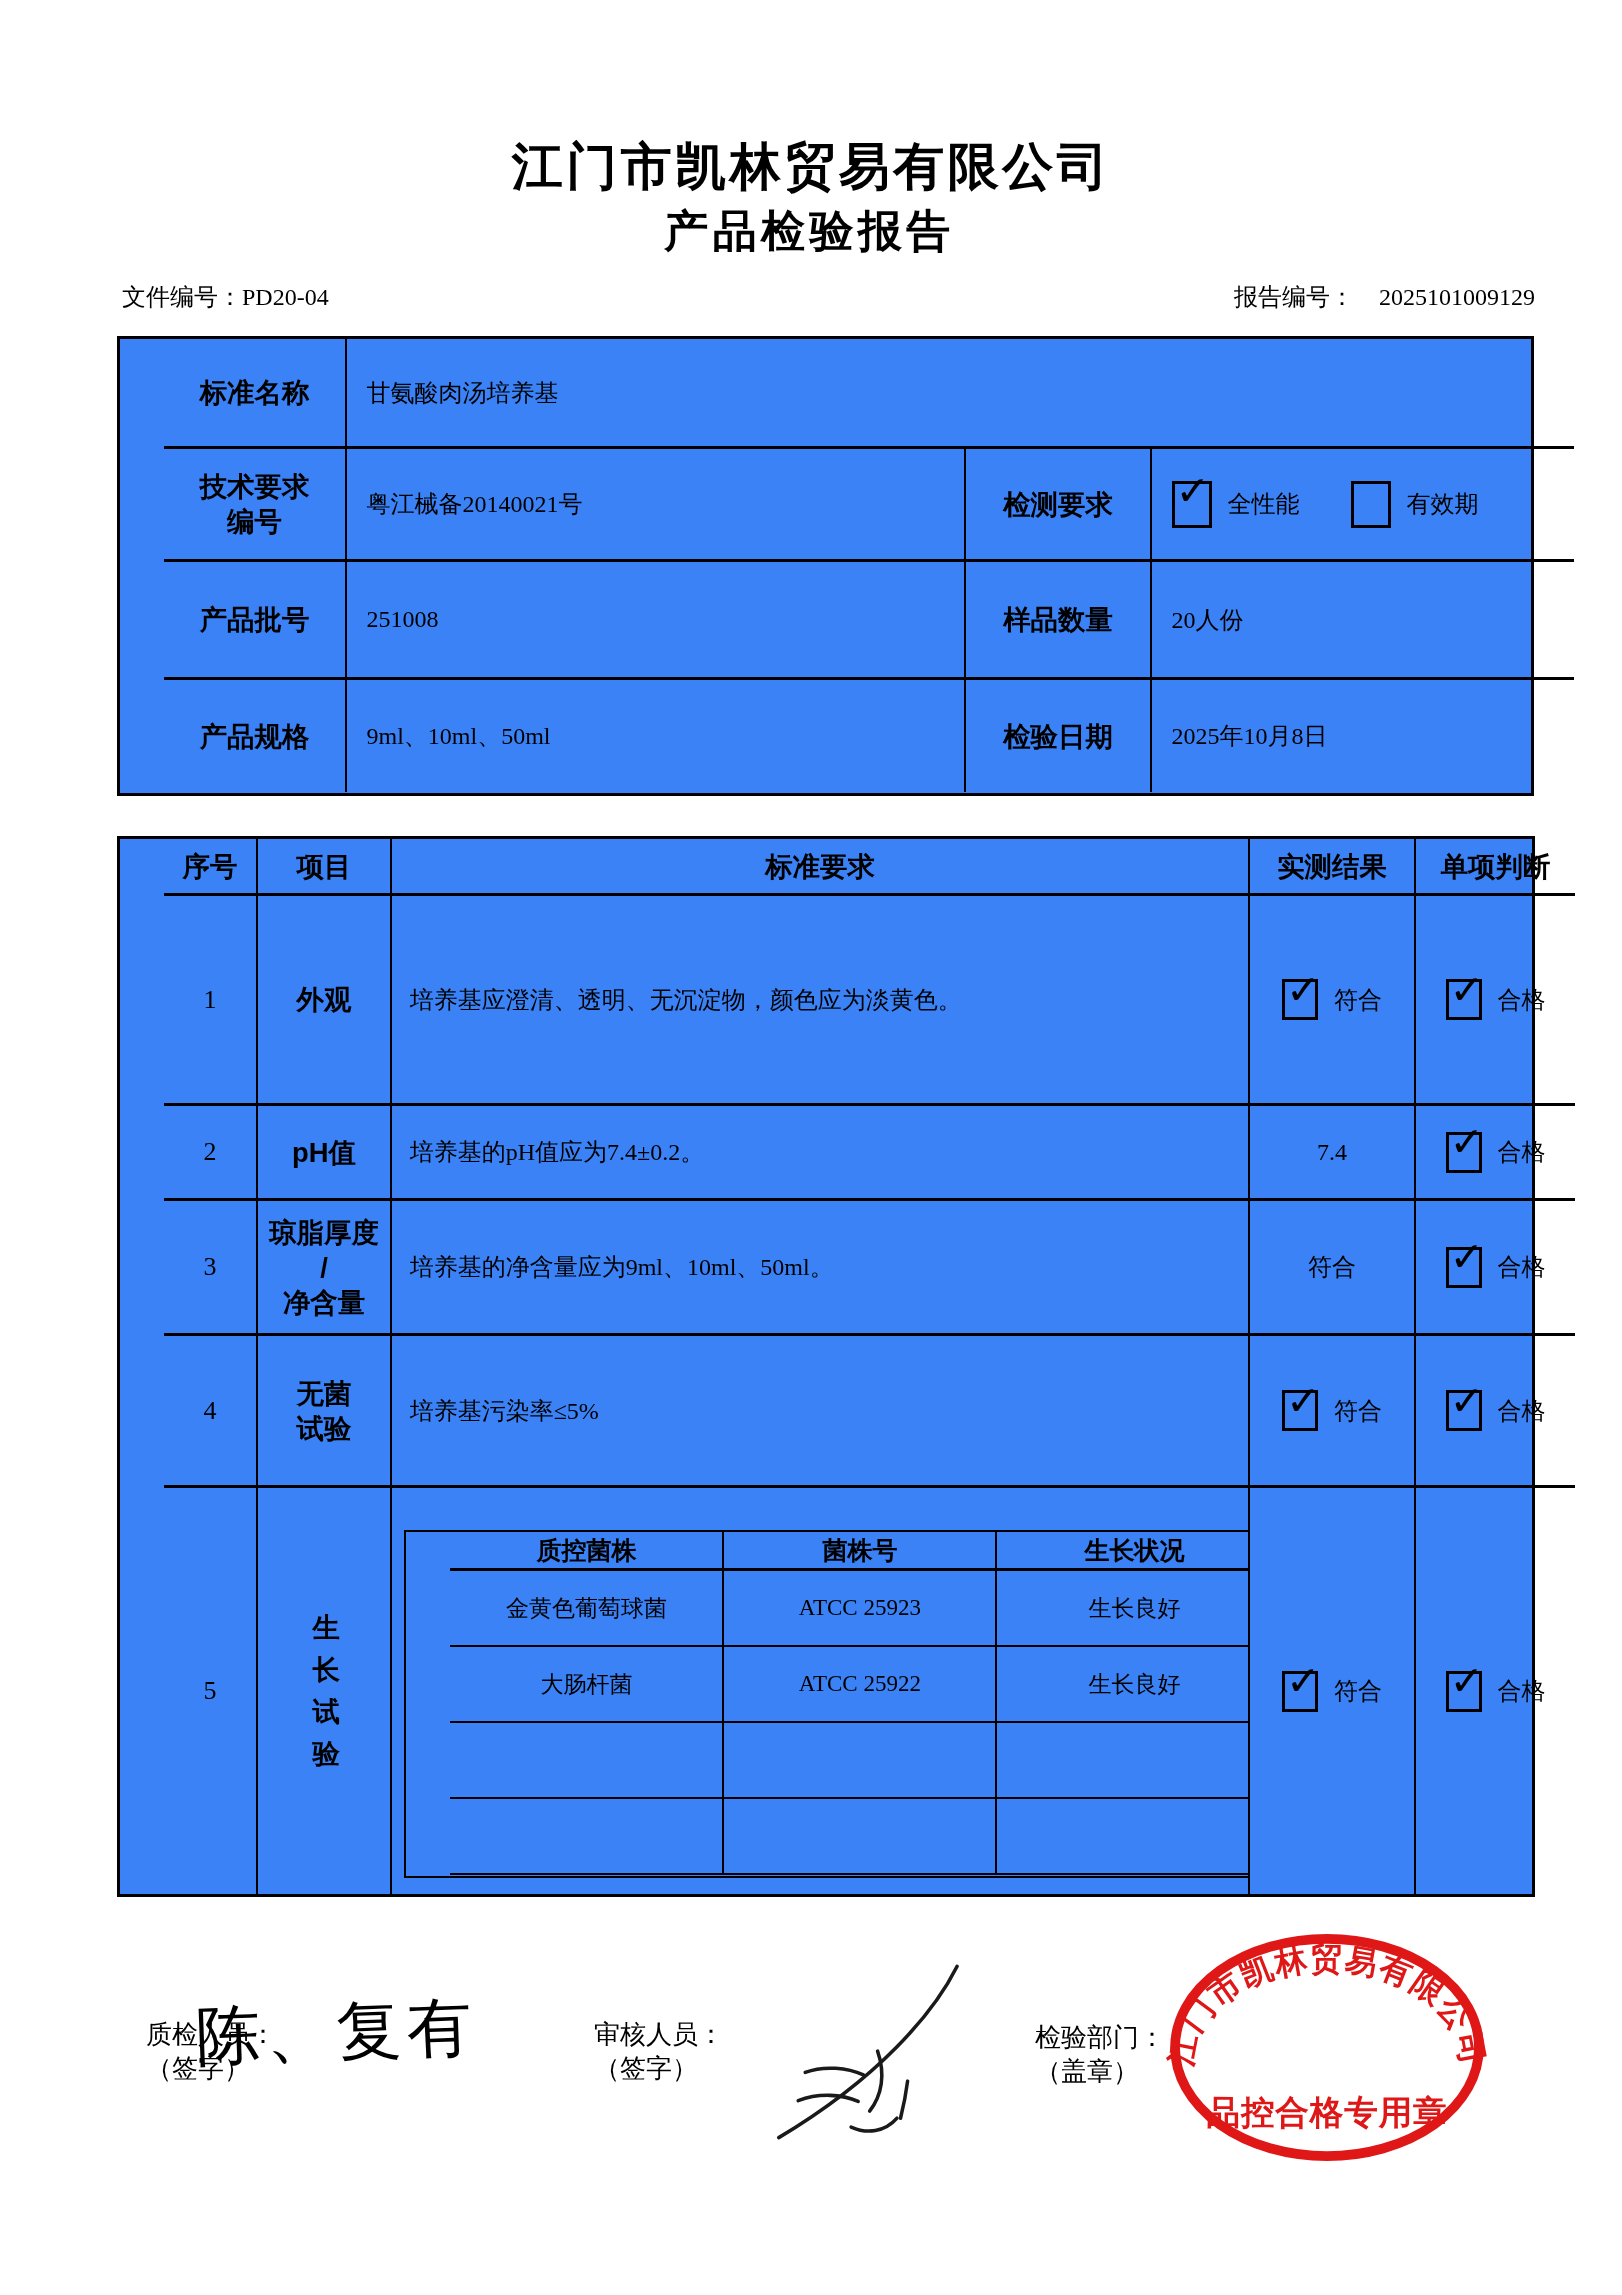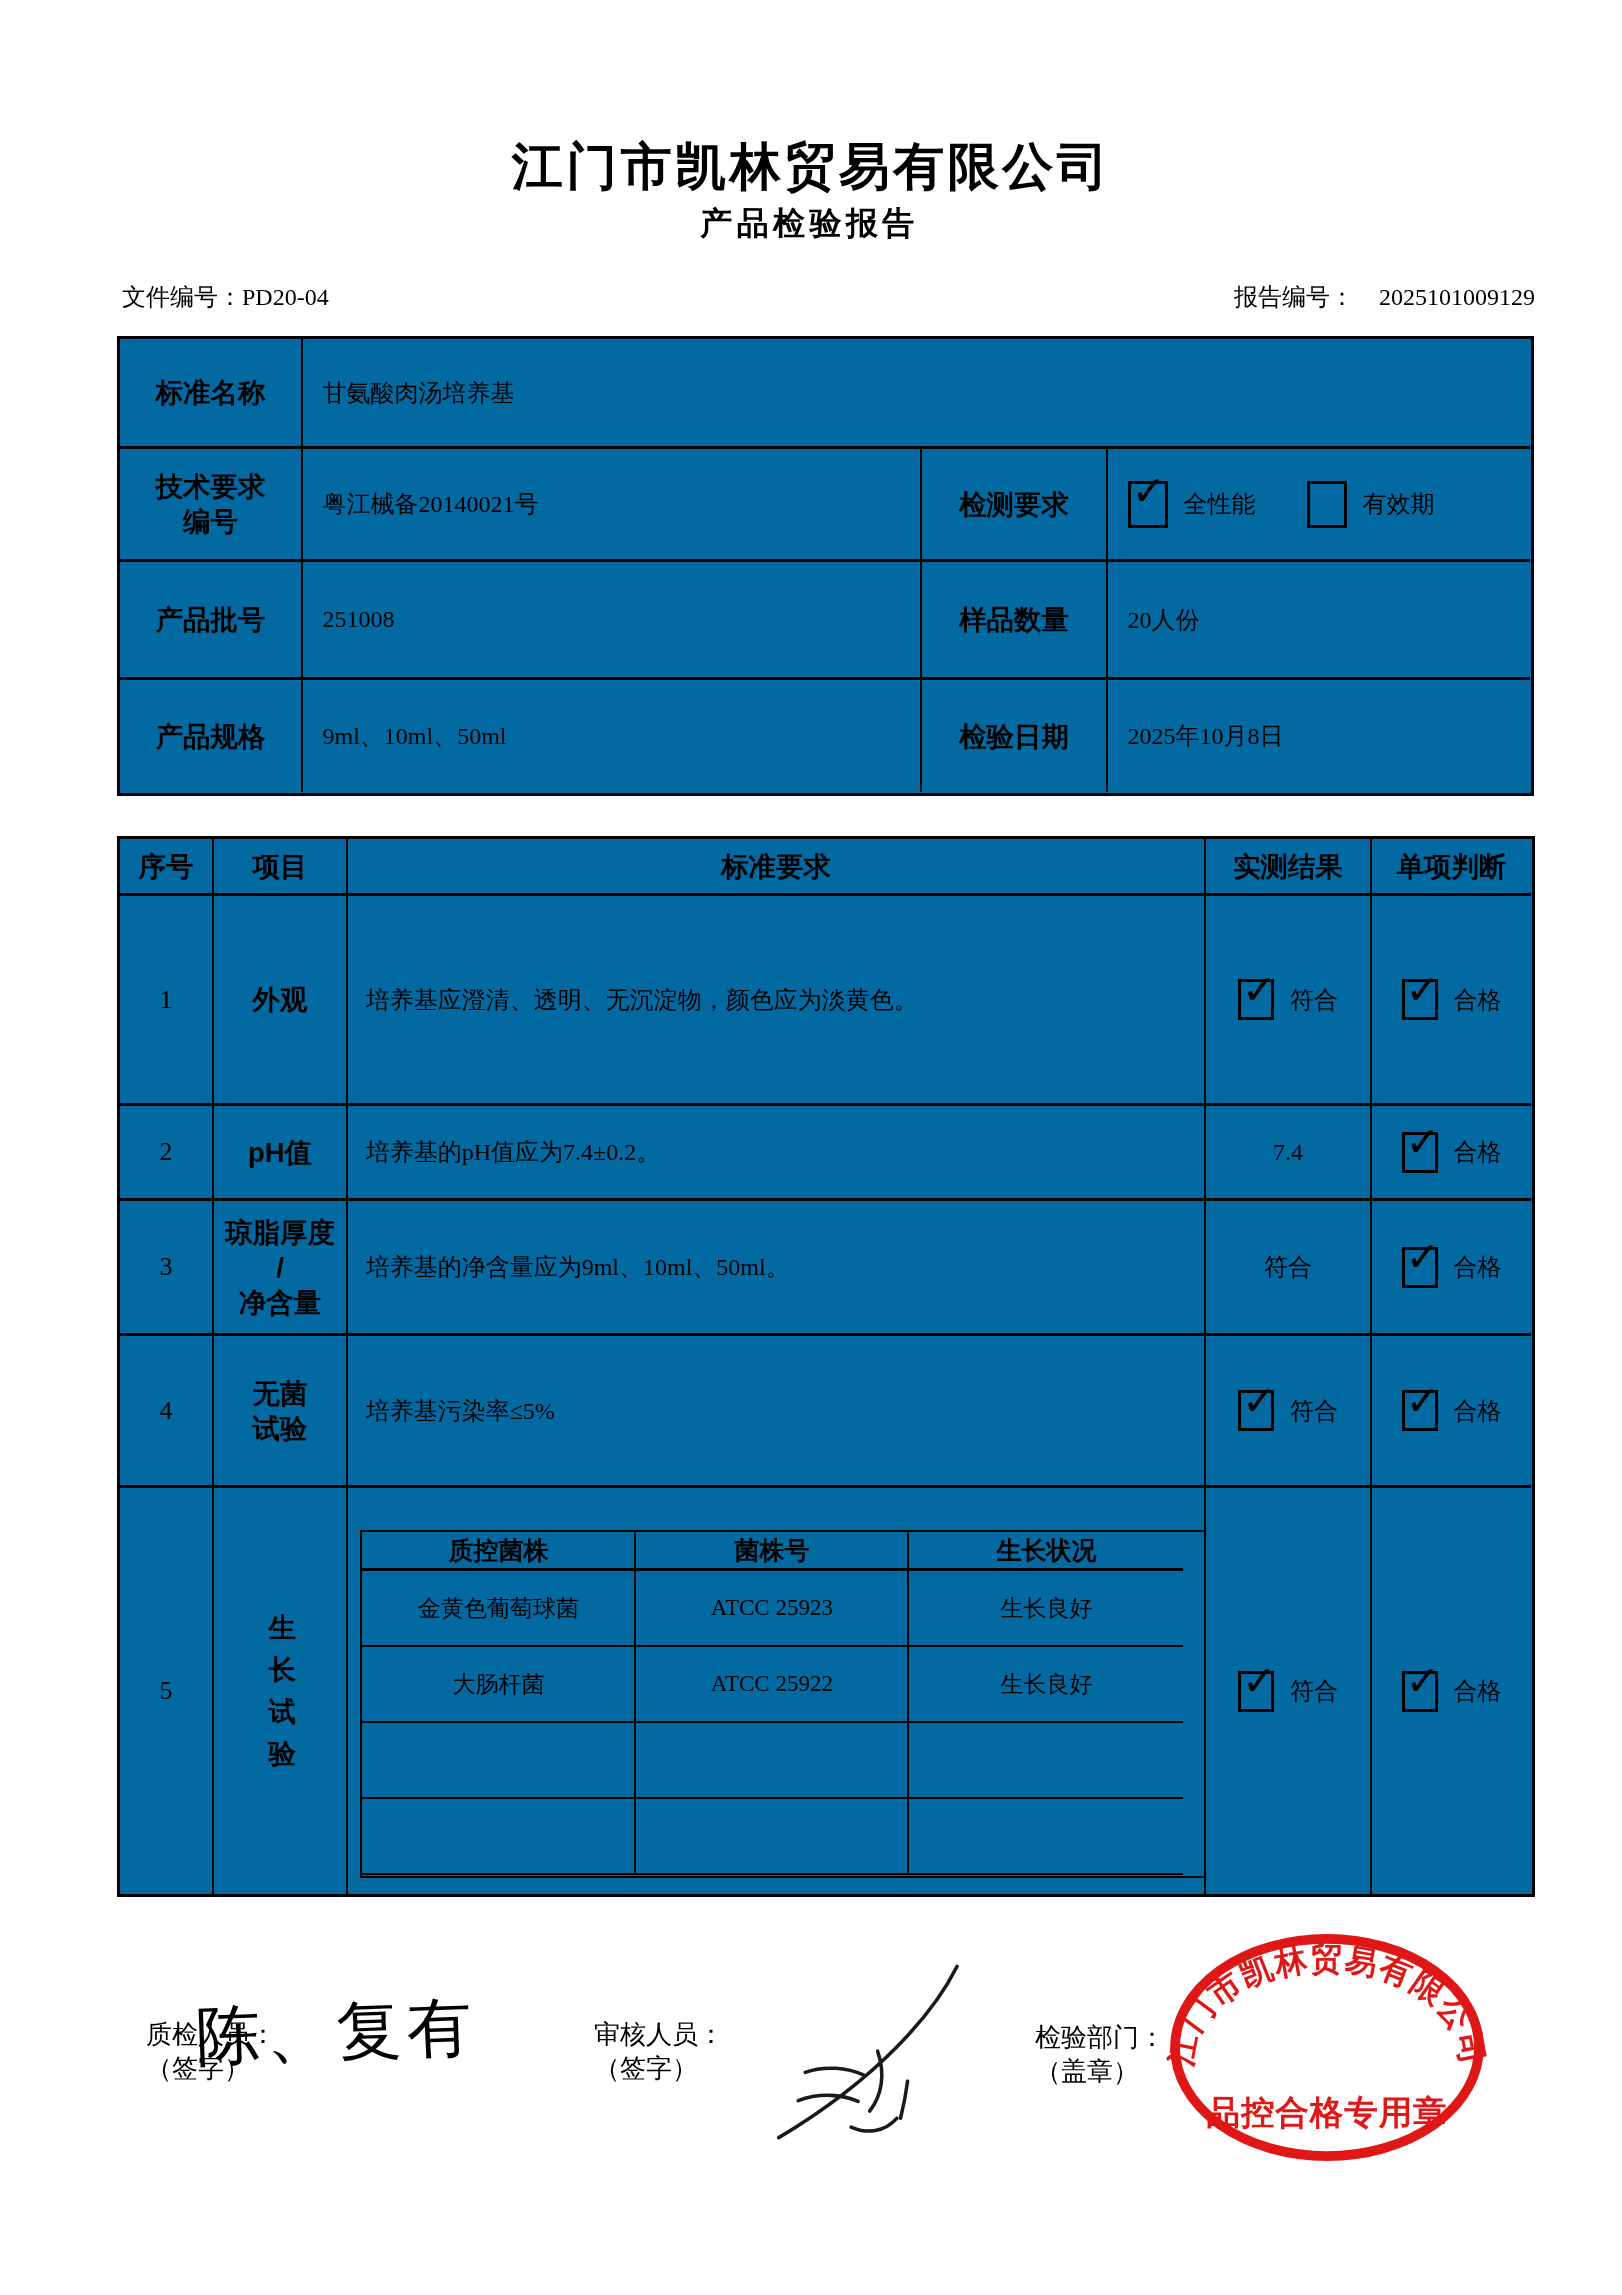--- a/index.html
+++ b/index.html
@@ -15,31 +15,31 @@
   
   .title1{
     position:absolute;top:133px;left:0;right:0;
     text-align:center;
     font-size:51px;font-weight:bold;letter-spacing:3.5px;
     font-family:"Liberation Serif", serif;
   }
   .title2{
     position:absolute;top:202px;left:0;right:4px;
     text-align:center;
-    font-size:32px;font-weight:bold;letter-spacing:4.4px;
+    font-size:44px;font-weight:bold;letter-spacing:4.4px;
     font-family:"Liberation Serif", serif;
   }
   .meta-row{
     position:absolute;top:281px;left:122px;width:1413px;
     display:flex;justify-content:space-between;align-items:baseline;
     font-size:24px;
   }
   .meta-right .num{margin-left:25px;}
   
-  .grid{display:grid;box-sizing:border-box;border:3.5px solid #000;background:#0369a1;}
+  .grid{display:grid;box-sizing:border-box;border:3.5px solid #000;background:#3b82f6;padding-left:44px;}
   .cell{
     box-sizing:border-box;
     border-right:2.7px solid #000;
     border-bottom:3.5px solid #000;
     display:flex;align-items:center;
     font-size:24px;
     overflow:hidden;
   }
   .cell.no-r{border-right:none;}
   .cell.no-b{border-bottom:none;}

